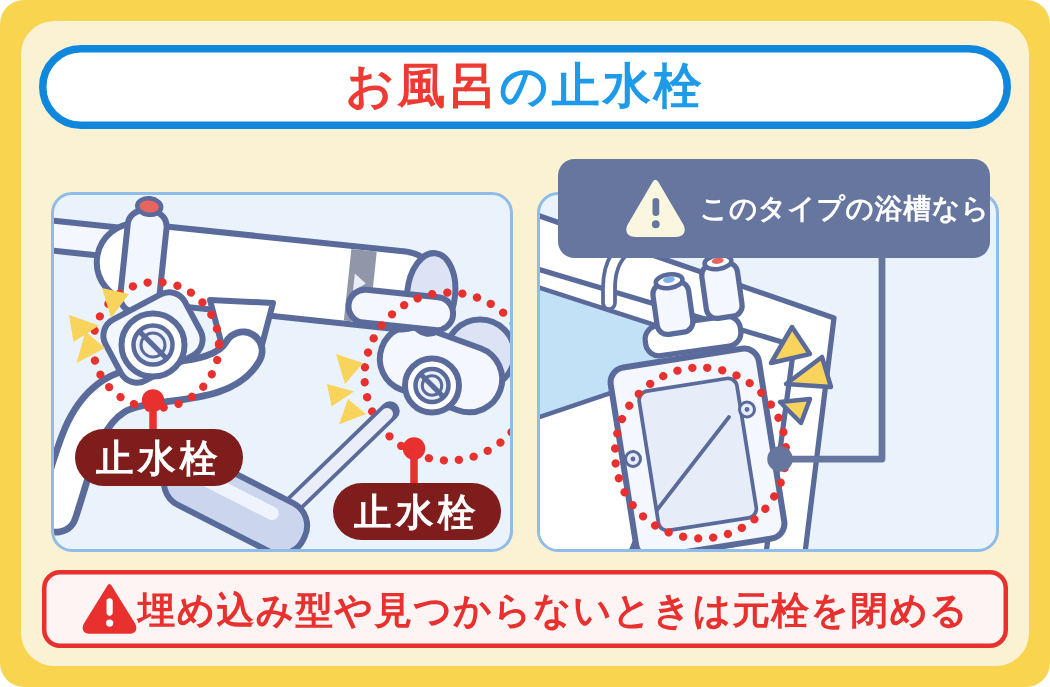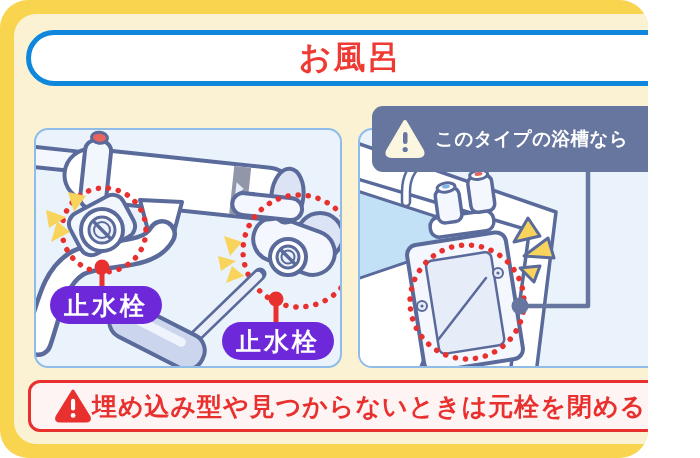--- a/index.html
+++ b/index.html
@@ -1,51 +1,52 @@
 <!DOCTYPE html>
 <html><head>
 <meta charset="utf-8">
 <style>
   html,body{margin:0;padding:0;background:#ffffff;font-family:"Liberation Sans",sans-serif;}
-  .stage{position:relative;width:648px;height:458px;background:#F8D44F;border-radius:28px;overflow:hidden;}
+  .stage{position:relative;width:700px;height:458px;background:#F8D44F;border-radius:16px;overflow:hidden;}
   .inner{position:absolute;left:14px;top:14px;width:672px;height:430px;background:#FBF2D3;border-radius:22px;}
   
   .title-pill{position:absolute;left:26px;top:30px;width:648px;height:56px;background:#ffffff;
     border:5px solid #0E87DC;border-radius:33px;box-sizing:border-box;display:flex;align-items:center;justify-content:center;
     font-size:32px;font-weight:bold;letter-spacing:2px;}
   .title-accent{color:#EF3A34;}
   .title-rest{color:#1E9BE8;}
   
   .panel{position:absolute;top:128px;width:308px;height:240px;background:#EAF3FB;border:2.5px solid #8FBCE8;
     border-radius:14px;box-sizing:border-box;overflow:hidden;}
   .panel-left{left:34px;}
   .panel-right{left:358px;}
   .panel svg{position:absolute;left:0;top:0;}
   
-  .badge{position:absolute;width:112px;height:38px;background:#6d28d9;border-radius:20px;display:flex;
+  .badge{position:absolute;width:112px;height:38px;background:#7f1d1d;border-radius:20px;display:flex;
     align-items:center;justify-content:center;color:#ffffff;font-weight:bold;font-size:25px;letter-spacing:3px;}
   .badge-1{left:14px;top:156px;}
   .badge-2{left:186px;top:192px;}
   
   .callout{position:absolute;left:372px;top:106px;width:288px;height:66px;background:#67769F;border-radius:11px;
-    display:flex;align-items:center;gap:9px;padding-left:12px;box-sizing:border-box;z-index:3;}
+    display:flex;align-items:center;gap:9px;padding-left:12px;box-sizing:border-box;z-index:3;justify-content:flex-end;}
   .callout-text{color:#ffffff;font-weight:bold;font-size:18.5px;line-height:26px;letter-spacing:0.5px;}
   
   .warning-box{position:absolute;left:28px;top:380px;width:644px;height:52px;background:#FDF4F3;border:3px solid #E8302E;
     border-radius:12px;box-sizing:border-box;display:flex;align-items:center;justify-content:center;gap:0;}
   .warning-text{color:#E8302E;font-weight:bold;font-size:25px;letter-spacing:1px;}
 </style>
 </head>
 <body>
 
 <div class="stage">
   <div class="inner"></div>
 
   <div class="title-pill">
     <span class="title-accent">お風呂</span>
+      <span class="title-rest">の止水栓</span>
   </div>
 
   <div class="panel panel-left">
     <svg width="306" height="238" viewBox="0 0 306 238">
       <g stroke-linejoin="round" stroke-linecap="round">
 
         <circle cx="284" cy="106" r="23" fill="#DCE3F4" stroke="#5A6B9B" stroke-width="4"></circle>
 
         <rect x="216" y="94" width="84" height="44" rx="22" fill="#F4F7FE" stroke="#5A6B9B" stroke-width="4" transform="rotate(20 258 116)"></rect>
 

